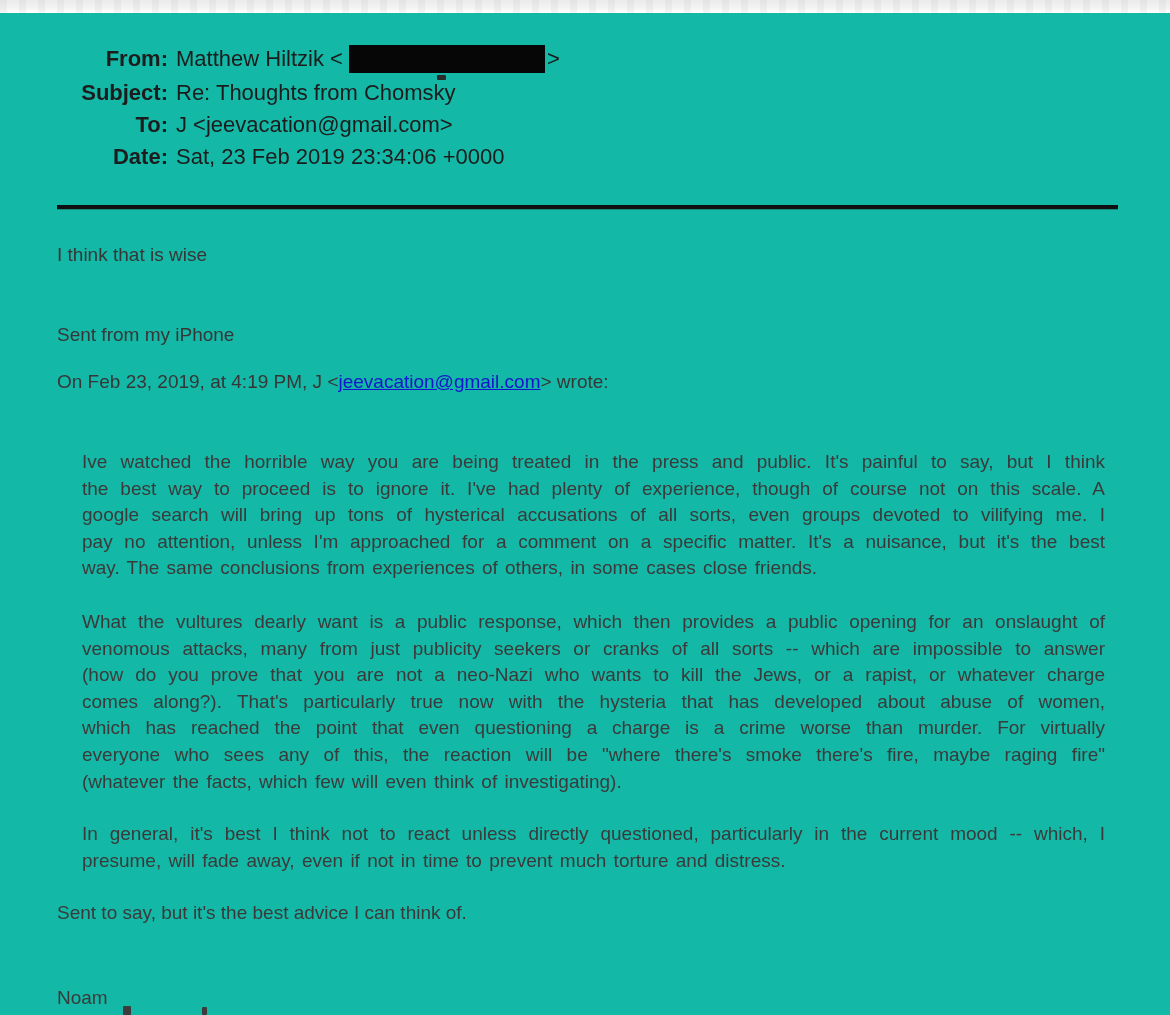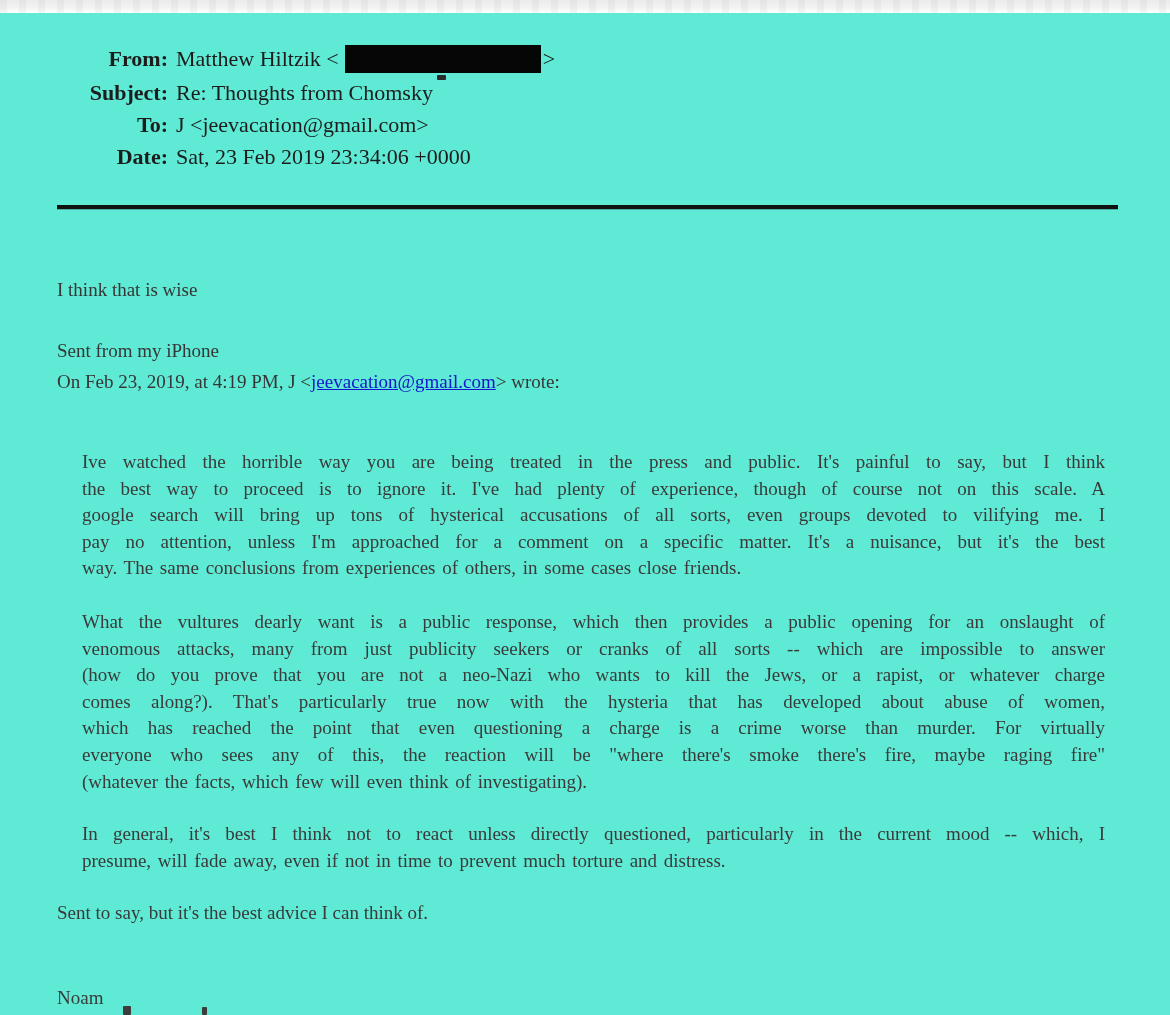--- a/index.html
+++ b/index.html
@@ -1,21 +1,21 @@
 <!DOCTYPE html>
 <html><head>
 <meta charset="utf-8">
 <style>
   html,body{margin:0;padding:0;background:#ffffff;}
   .page{
     position:relative;
     width:1170px;height:1015px;
-    background:#5eead4;
+    background:#14b8a6;
     overflow:hidden;
-    font-family:Liberation Serif, serif;
+    font-family:Liberation Sans, sans-serif;
     color:#2e2e2e;
   }
   .top-noise{
     position:absolute;top:0;left:0;width:100%;height:13px;
     background:
       repeating-linear-gradient(90deg, rgba(0,0,0,0.035) 0 7px, rgba(0,0,0,0) 7px 19px),
       linear-gradient(180deg,#ebebeb 0%,#f2f2f2 55%,#ffffff 100%);
   }
   
   .email-header{
@@ -86,23 +86,23 @@
     <div class="hdr-row">
       <span class="hdr-label">Date:</span>
       <span class="hdr-value">Sat, 23 Feb 2019 23:34:06 +0000</span>
     </div>
   </div>
 
   <div class="redaction-peek"></div>
 
   <div class="rule"></div>
 
-  <div class="bodyline" style="top:242px;margin-top:35px;">I think that is wise</div>
+  <div class="bodyline" style="top:242px;">I think that is wise</div>
 
-  <div class="bodyline" style="top:338px;">Sent from my iPhone</div>
+  <div class="bodyline" style="top:322px;">Sent from my iPhone</div>
 
   <div class="bodyline" style="top:369px;"><span>On Feb 23, 2019, at 4:19 PM, J &lt;</span><a class="quote-link">jeevacation@gmail.com</a><span>&gt; wrote:</span></div>
 
   <div class="para" style="top:449px;">
       <div class="jl">Ive watched  the horrible way you are being treated in the press and public.  It's painful to say, but I think</div>
       <div class="jl">the best way to proceed is to ignore it. I've had plenty of experience, though of course not on this scale. A</div>
       <div class="jl">google search will bring up tons of hysterical accusations of all sorts, even groups devoted to vilifying me. I</div>
       <div class="jl">pay no attention, unless I'm approached for a comment on a specific matter.  It's a nuisance, but it's the best</div>
       <div class="jl last">way.  The same conclusions from experiences of others, in some cases close friends.</div>
     </div>

